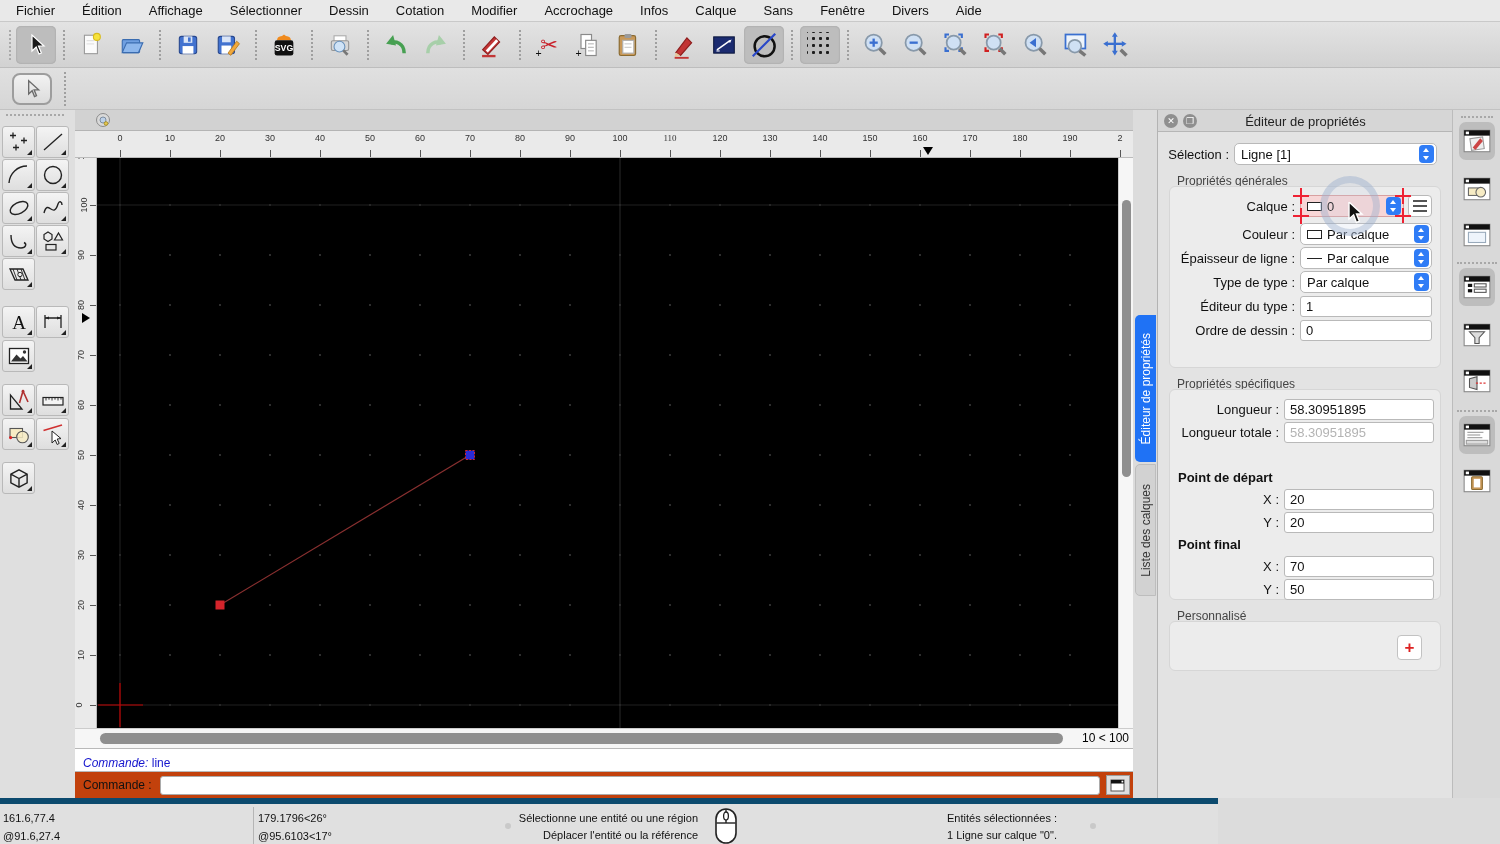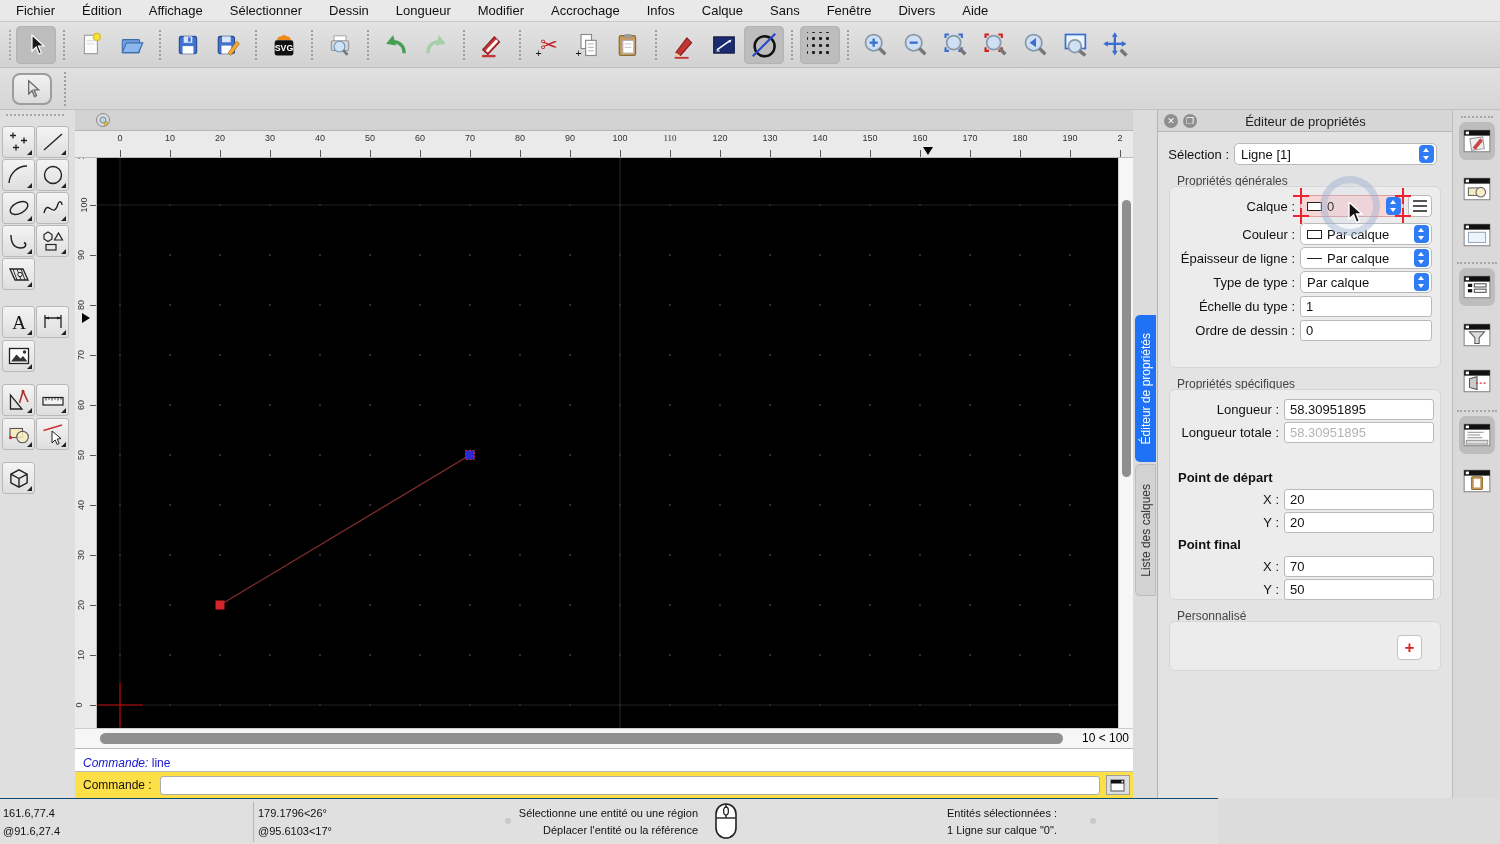--- a/index.html
+++ b/index.html
@@ -63,21 +63,21 @@
              border-left:1px solid #ccc; }
   .vthumb { position:absolute; left:3px; width:9px; border-radius:5px; background:#8f8f8f; }
   .hscroll { position:absolute; left:0; top:618px; width:1058px; height:20px; background:#f6f6f6;
              border-top:1px solid #ccc; }
   .hthumb { position:absolute; top:4px; height:11px; border-radius:6px; background:#8f8f8f; }
   .range-label { position:absolute; right:4px; top:2px; font-size:12px; color:#000; }
   .cmd-history { position:absolute; left:0; top:638px; width:1136px; height:24px; background:#fff;
                  border:1px solid #b9b9b9; border-left:none; }
   .cmd-history .pfx { font-style:italic; color:#1414cd; font-size:12px; }
   .cmd-history .val { color:#1414cd; font-size:12px; }
-  .cmd-row { position:absolute; left:0; top:662px; width:1058px; height:26px; background:#fde047;
+  .cmd-row { position:absolute; left:0; top:662px; width:1058px; height:26px; background:#c2410c;
              display:flex; align-items:center; }
   .cmd-label { font-size:12px; color:#111; margin-left:8px; }
   .cmd-input { margin-left:8px; width:940px; height:19px; border:1px solid #ababab; border-radius:3px;
                background:#fff; font-size:12px; padding:0 4px; font-family:"Liberation Sans",sans-serif;}
   .cmd-btn { margin-left:6px; width:24px; height:20px; background:#dedede; border:1px solid #9d9d9d;
              display:flex; align-items:center; justify-content:center; }
 
   
   .tabstrip { position:absolute; left:1133px; top:110px; width:24px; height:688px; background:#dcdcdc; }
   .vtab { position:absolute; left:2px; width:21px; border-radius:5px 0 0 5px; display:flex;
@@ -126,37 +126,37 @@
   
   .dockstrip { position:absolute; left:1452px; top:110px; width:48px; height:688px; background:#d9d9d9;
                border-left:1px solid #bcbcbc; }
   .dock-handle { position:absolute; left:8px; top:6px; width:32px; height:0; border-top:2px dotted #a8a8a8; }
   .dockbtn { position:absolute; left:6px; width:36px; height:38px; display:flex; align-items:center; justify-content:center; }
   .dockbtn.sel { background:#bdbdbd; border-radius:7px; }
   .docksep { position:absolute; left:4px; width:40px; height:0; border-top:2px dotted #a8a8a8; }
 
   
   .statusbar { position:absolute; left:0; top:798px; width:1218px; height:46px; background:#e0e0e0;
-               border-top:1px solid #0c4a6e; font-size:11px; color:#111; }
+               border-top:6px solid #0c4a6e; font-size:11px; color:#111; }
   .sline { position:absolute; white-space:pre; }
   .ssep { position:absolute; top:3px; width:1px; height:40px; background:#b5b5b5; }
   .sdot { position:absolute; width:6px; height:6px; border-radius:50%; background:#c9c9c9; }
 </style>
 </head>
 <body>
 
 <div class="window">
 
   <div class="menubar" id="menubar">
       <span class="menu-item">Fichier</span>
       <span class="menu-item">Édition</span>
       <span class="menu-item">Affichage</span>
       <span class="menu-item">Sélectionner</span>
       <span class="menu-item">Dessin</span>
-      <span class="menu-item">Longueur</span>
+      <span class="menu-item">Cotation</span>
       <span class="menu-item">Modifier</span>
       <span class="menu-item">Accrochage</span>
       <span class="menu-item">Infos</span>
       <span class="menu-item">Calque</span>
       <span class="menu-item">Sans</span>
       <span class="menu-item">Fenêtre</span>
       <span class="menu-item">Divers</span>
       <span class="menu-item">Aide</span>
     </div>
 
@@ -646,21 +646,21 @@
 
       <div class="prow" style="top:84px">
         <span class="plabel" style="width:122px">Type de type :</span>
         <div class="dropdown" style="width:132px">
           <span class="dtext">Par calque</span>
           <span class="stepper"></span>
         </div>
       </div>
 
       <div class="prow" style="top:108px">
-        <span class="plabel" style="width:122px">Échelle du type :</span>
+        <span class="plabel" style="width:122px">Éditeur du type :</span>
         <input class="pfield" style="width: 132px;" value="1">
       </div>
 
       <div class="prow" style="top:132px">
         <span class="plabel" style="width:122px">Ordre de dessin :</span>
         <input class="pfield" style="width: 132px;" value="0">
       </div>
 
     </div>
 

